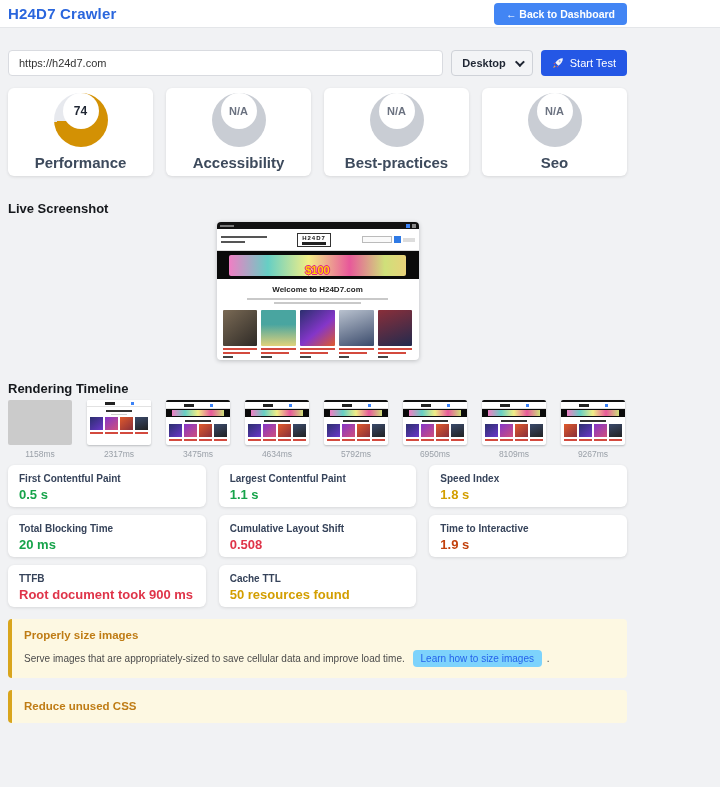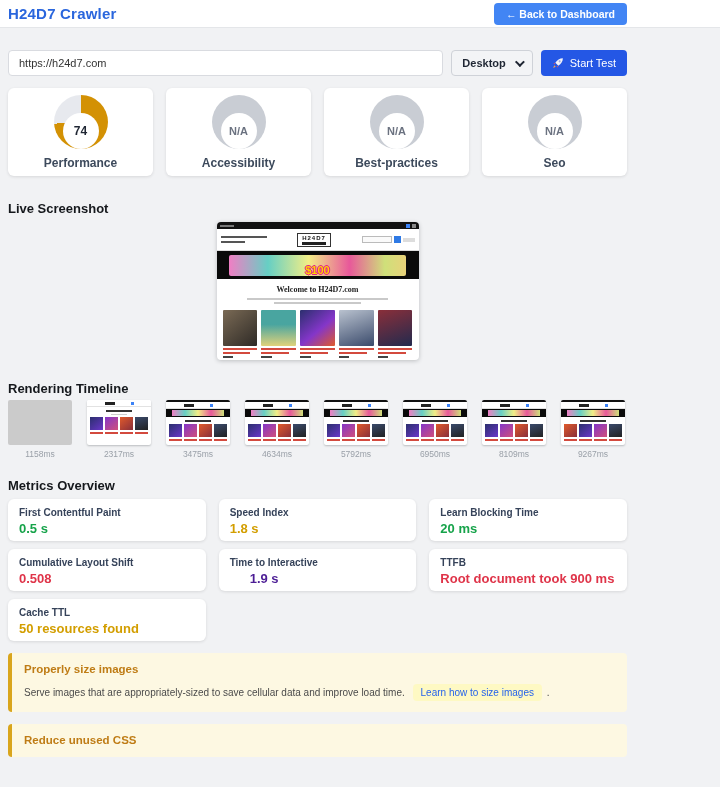--- a/index.html
+++ b/index.html
@@ -17,24 +17,24 @@
   
   .url-row { display:flex; gap:8px; margin-top:22px; }
   .url-input { flex:1; height:26px; border:1px solid #d9dbe0; border-radius:4px; padding:0 10px; font-size:11px; color:#333; background:#fff; font-family:inherit; outline:none; }
   .device-select { height:26px; background:#f3f4f6; border:1px solid #cfd2d8; border-radius:4px; display:flex; align-items:center; gap:9px; padding:0 10px; font-size:11px; font-weight:bold; color:#1f2633; cursor:pointer; }
   .chev { width:7px; height:7px; border-right:2px solid #1f2633; border-bottom:2px solid #1f2633; transform:rotate(45deg) translateY(-2px); }
   .start-btn { height:26px; background:#2457e5; color:#fff; border:none; border-radius:4px; font-size:11px; padding:0 11px; display:flex; align-items:center; gap:6px; cursor:pointer; font-family:inherit; }
 
   
   .scores { display:grid; grid-template-columns:repeat(4,1fr); gap:13px; margin-top:12px; }
   .score-card { background:#fff; border-radius:6px; box-shadow:0 1px 3px rgba(30,35,40,.12); height:88px; display:flex; flex-direction:column; align-items:center; justify-content:center; gap:7px; }
-  .gauge { width:54px; height:54px; border-radius:50%; display:flex; align-items:flex-end; justify-content:center; }
+  .gauge { width:54px; height:54px; border-radius:50%; display:flex; align-items:flex-start; justify-content:center; }
   .gauge-inner { width:36px; height:36px; border-radius:50%; background:#fff; display:flex; align-items:center; justify-content:center; font-size:12px; font-weight:bold; color:#1f2633; }
   .gauge-inner.na { color:#6b7280; font-size:11px; }
-  .score-label { font-size:12px; font-weight:bold; color:#3d4a5c; }
+  .score-label { font-size:15px; font-weight:bold; color:#3d4a5c; }
 
   .section-h { font-size:13px; font-weight:bold; color:#15181c; }
 
   
   .live-h { margin-top:25px; }
   .live-wrap { margin-top:6px; display:flex; justify-content:center; }
   .preview { width:202px; height:138px; background:#fff; border-radius:4px; box-shadow:0 1px 4px rgba(30,35,40,.25); overflow:hidden; }
   .pv-top { height:7px; background:#111; display:flex; align-items:center; justify-content:space-between; padding:0 3px; }
   .pv-top .dot-row { display:flex; gap:2px; }
   .pv-top i { display:block; width:14px; height:2px; background:#777; }
@@ -46,21 +46,21 @@
   .pv-menu i:nth-child(1){ width:46px; } .pv-menu i:nth-child(2){ width:24px; }
   .pv-logo { border:1px solid #333; font-size:6px; font-weight:bold; letter-spacing:1px; color:#111; padding:1px 4px; text-align:center; }
   .pv-logo .sub { height:3px; background:#222; margin-top:1px; }
   .pv-search { display:flex; align-items:center; gap:2px; }
   .pv-search .box { width:30px; height:7px; border:1px solid #bbb; background:#fafafa; }
   .pv-search .go { width:7px; height:7px; background:#2f7ae5; }
   .pv-search .lang { width:12px; height:4px; background:#ddd; }
   .pv-bannerband { height:28px; background:#0a0a0a; display:flex; align-items:center; justify-content:center; }
   .pv-banner { width:88%; height:21px; border-radius:2px; background:linear-gradient(90deg,#f07ec4 0%,#66cfc4 22%,#f2ee86 45%,#e8589a 68%,#cfe07a 88%,#e8d27a 100%); display:flex; align-items:flex-end; justify-content:center; }
   .pv-banner span { font-size:11px; font-weight:bold; color:#ffd400; text-shadow:-1px 0 #e0218a, 1px 0 #e0218a, 0 -1px #e0218a, 0 1px #e0218a; }
-  .pv-body { padding:6px 6px 0;font-family:Liberation Serif, serif; }
+  .pv-body { padding:6px 6px 0; }
   .pv-welcome { text-align:center; font-size:8px; font-weight:bold; color:#222; }
   .pv-sub { height:2px; background:#c9c9c9; margin:4px auto 0; }
   .pv-sub.s1 { width:74%; } .pv-sub.s2 { width:46%; margin-top:2px; }
   .pv-cards { display:flex; gap:4px; margin-top:6px; }
   .pv-card { flex:1; }
   .pv-cover { height:36px; border-radius:1px; }
   .cov1 { background:linear-gradient(140deg,#7a6a55,#2e2a26); }
   .cov2 { background:linear-gradient(180deg,#49a5a0 40%,#e0d27a); }
   .cov3 { background:linear-gradient(140deg,#2b2f6e,#8436c9 55%,#e05a2b); }
   .cov4 { background:linear-gradient(160deg,#b9c2cf,#3a4a6b); }
@@ -99,21 +99,21 @@
   .metric-card { background:#fff; border-radius:6px; box-shadow:0 1px 3px rgba(30,35,40,.12); padding:8px 11px; height:42px; }
   .metric-label { font-size:10px; font-weight:bold; color:#36435a; }
   .metric-value { font-size:13px; font-weight:bold; margin-top:3px; white-space:nowrap; }
 
   
   .opp-h { margin-top:21px; }
   .opp-card { background:#fdf8e2; border-left:4px solid #d9a51c; border-radius:4px; margin-top:12px; padding:10px 12px 11px; }
   .opp-card:first-of-type { margin-top:5px; }
   .opp-title { font-size:11.5px; font-weight:bold; color:#bf7c15; }
   .opp-desc { font-size:10px; color:#4b4b4b; margin-top:9px; line-height:1.6; }
-  .learn-btn { background:#fef9c3; color:#2563eb; border:none; border-radius:4px; font-size:10px; padding:3px 8px; cursor:pointer; font-family:inherit; margin:0 2px 0 5px;text-align:right; }
+  .learn-btn { background:#7dd3fc; color:#2563eb; border:none; border-radius:4px; font-size:10px; padding:3px 8px; cursor:pointer; font-family:inherit; margin:0 2px 0 5px;text-align:right; }
 
   .rocket-svg { width:12px; height:12px; }
 </style>
 </head>
 <body>
 
 <div class="topbar">
   <div class="topbar-inner">
     <div class="app-title">H24D7 Crawler</div>
     <button class="back-btn">← Back to Dashboard</button>
@@ -426,41 +426,44 @@
             <i></i>
             <i></i>
             <i></i>
           </div>
       </div>
       <div class="tl-label">9267ms</div>
     </div>
 
   </div>
 
-  <div class="section-h mt-h">Metrics Overview</div>
   <div class="metrics-grid">
     <div class="metric-card">
       <div class="metric-label">First Contentful Paint</div>
       <div class="metric-value" style="color: rgb(22, 163, 74);">0.5 s</div>
     </div>
     <div class="metric-card">
+      <div class="metric-label">Largest Contentful Paint</div>
+      <div class="metric-value" style="color: rgb(22, 163, 74);">1.1 s</div>
+    </div>
+    <div class="metric-card">
       <div class="metric-label">Speed Index</div>
       <div class="metric-value" style="color: rgb(211, 158, 0);">1.8 s</div>
     </div>
     <div class="metric-card">
-      <div class="metric-label">Learn Blocking Time</div>
+      <div class="metric-label">Total Blocking Time</div>
       <div class="metric-value" style="color: rgb(22, 163, 74);">20 ms</div>
     </div>
     <div class="metric-card">
       <div class="metric-label">Cumulative Layout Shift</div>
       <div class="metric-value" style="color: rgb(223, 52, 73);">0.508</div>
     </div>
     <div class="metric-card">
       <div class="metric-label">Time to Interactive</div>
-      <div class="metric-value" style="color: #4c1d95; margin-left: 20px;">1.9 s</div>
+      <div class="metric-value" style="color: #c2410c;">1.9 s</div>
     </div>
     <div class="metric-card">
       <div class="metric-label">TTFB</div>
       <div class="metric-value" style="color: rgb(223, 52, 73);">Root document took 900 ms</div>
     </div>
     <div class="metric-card">
       <div class="metric-label">Cache TTL</div>
       <div class="metric-value" style="color: rgb(211, 158, 0);">50 resources found</div>
     </div>
     <div></div>

